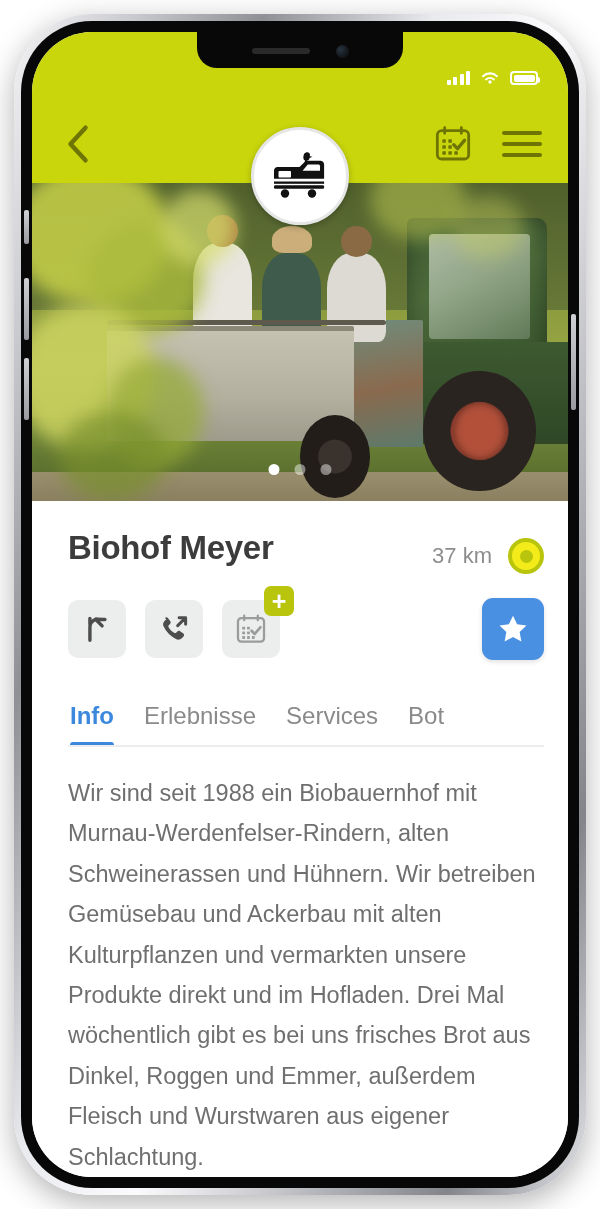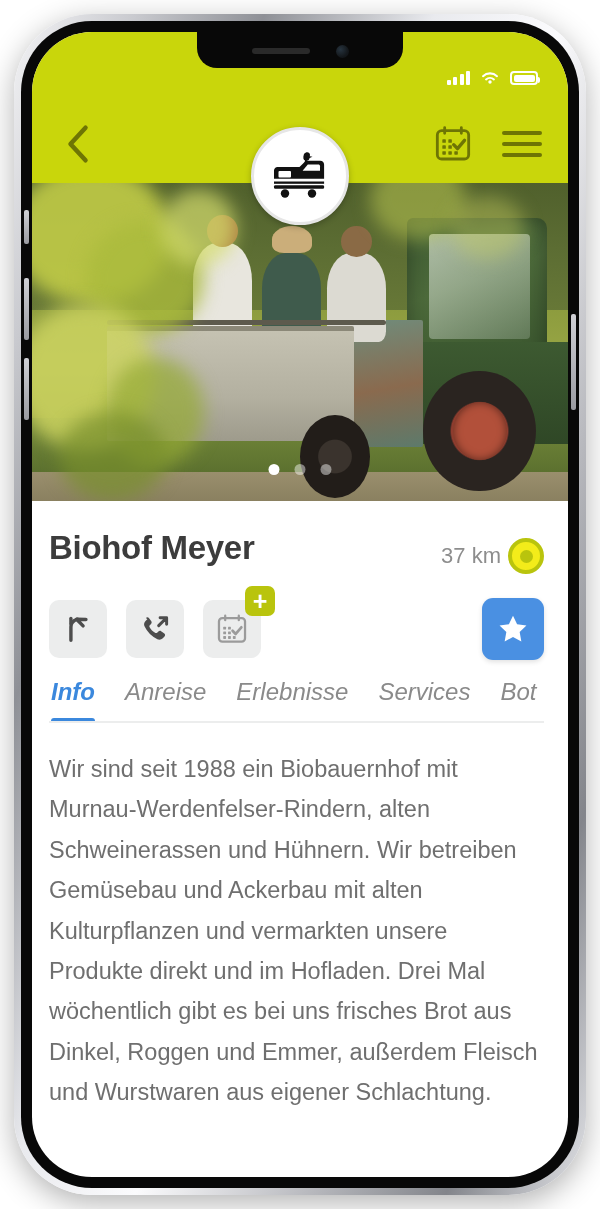--- a/index.html
+++ b/index.html
@@ -154,26 +154,26 @@
   .f8 { left:78%;  top:4%;   width:14%; height:20%; background: rgba(200,208,96,.42); }
 
   #hero-dots {
     position: absolute; left: 50%; transform: translateX(-50%); bottom: 26px;
     display: flex; gap: 15px; z-index: 6;
   }
   #hero-dots .dot { width: 11px; height: 11px; border-radius: 50%; background: rgba(255,255,255,.45); cursor:pointer; }
   #hero-dots .dot.active { background: #ffffff; }
 
   
-  #info-card { padding: 30px 24px 0 17px; background: #fff; }
+  #info-card { padding: 30px 24px 0 36px; background: #fff; }
   #title-row { display: flex; align-items: flex-start; }
   #venue-name { font-size: 33px; font-weight: 700; color: #3c3c3c; letter-spacing: -.3px; line-height: 1; }
   #venue-sub { margin-top: 13px; font-size: 24px; color: #5a5a5a; }
   #venue-sub .vid { color: #b4b4b4; }
-  #dist-wrap { margin-left: auto; display: flex; align-items: center; gap: 7px; padding-top: 7px; }
+  #dist-wrap { margin-left: auto; display: flex; align-items: center; gap: 16px; padding-top: 7px; }
   #distance { font-size: 22px; color: #8d8d8d; }
   #status-dot {
     width: 36px; height: 36px; border-radius: 50%;
     background: #f3ec1a; border: 4px solid #b9c40d;
     display: flex; align-items: center; justify-content: center;
   }
   #status-dot i { width: 13px; height: 13px; border-radius: 50%; background: #b9c40d; display:block; }
 
   #action-row { margin-top: 24px; display: flex; align-items: center; gap: 19px; }
   .act-btn {
@@ -194,27 +194,26 @@
     margin-left: auto;
     width: 62px; height: 62px; border-radius: 11px;
     background: #4a90e2;
     display: flex; align-items: center; justify-content: center;
     cursor: pointer;
     box-shadow: 0 2px 5px rgba(0,0,0,.12);
   }
 
   
   #tabs {
-    margin-top: 18px;
+    margin-top: 42px;
     display: flex; align-items: flex-end; gap: 30px;
     border-bottom: 2px solid #eceded;
     padding-left: 2px;
     overflow: hidden;
     white-space: nowrap;
-    font-style: italic;
   }
   .tab {
     font-size: 24px; color: #8a8a8a; padding-bottom: 15px;
     cursor: pointer; position: relative; flex: 0 0 auto;
   }
   .tab.active { color: #3b88dd; font-weight: 700; }
   .tab.active::after {
     content: ''; position: absolute; left: 0; right: 0; bottom: -2px;
     height: 5px; background: #3b88dd; border-radius: 3px 3px 0 0;
   }
@@ -392,21 +391,20 @@
 
           <div id="fav-button">
             <svg width="34" height="34" viewBox="0 0 24 24">
               <path d="M12 2.6l2.9 6.1 6.6.9-4.8 4.6 1.2 6.6-5.9-3.2-5.9 3.2 1.2-6.6L2.5 9.6l6.6-.9z" fill="#fff"></path>
             </svg>
           </div>
         </div>
 
         <div id="tabs">
           <div class="tab active">Info</div>
-          <div class="tab">Anreise</div>
           <div class="tab">Erlebnisse</div>
           <div class="tab">Services</div>
           <div class="tab">Bot</div>
         </div>
 
         <p id="description">Wir sind seit 1988 ein Biobauernhof mit Murnau-Werdenfelser-Rindern, alten Schweinerassen und Hühnern. Wir betreiben Gemüsebau und Ackerbau mit alten Kulturpflanzen und vermarkten unsere Produkte direkt und im Hofladen. Drei Mal wöchentlich gibt es bei uns frisches Brot aus Dinkel, Roggen und Emmer, außerdem Fleisch und Wurstwaren aus eigener Schlachtung.</p>
 
       </div>
 
     </div>

